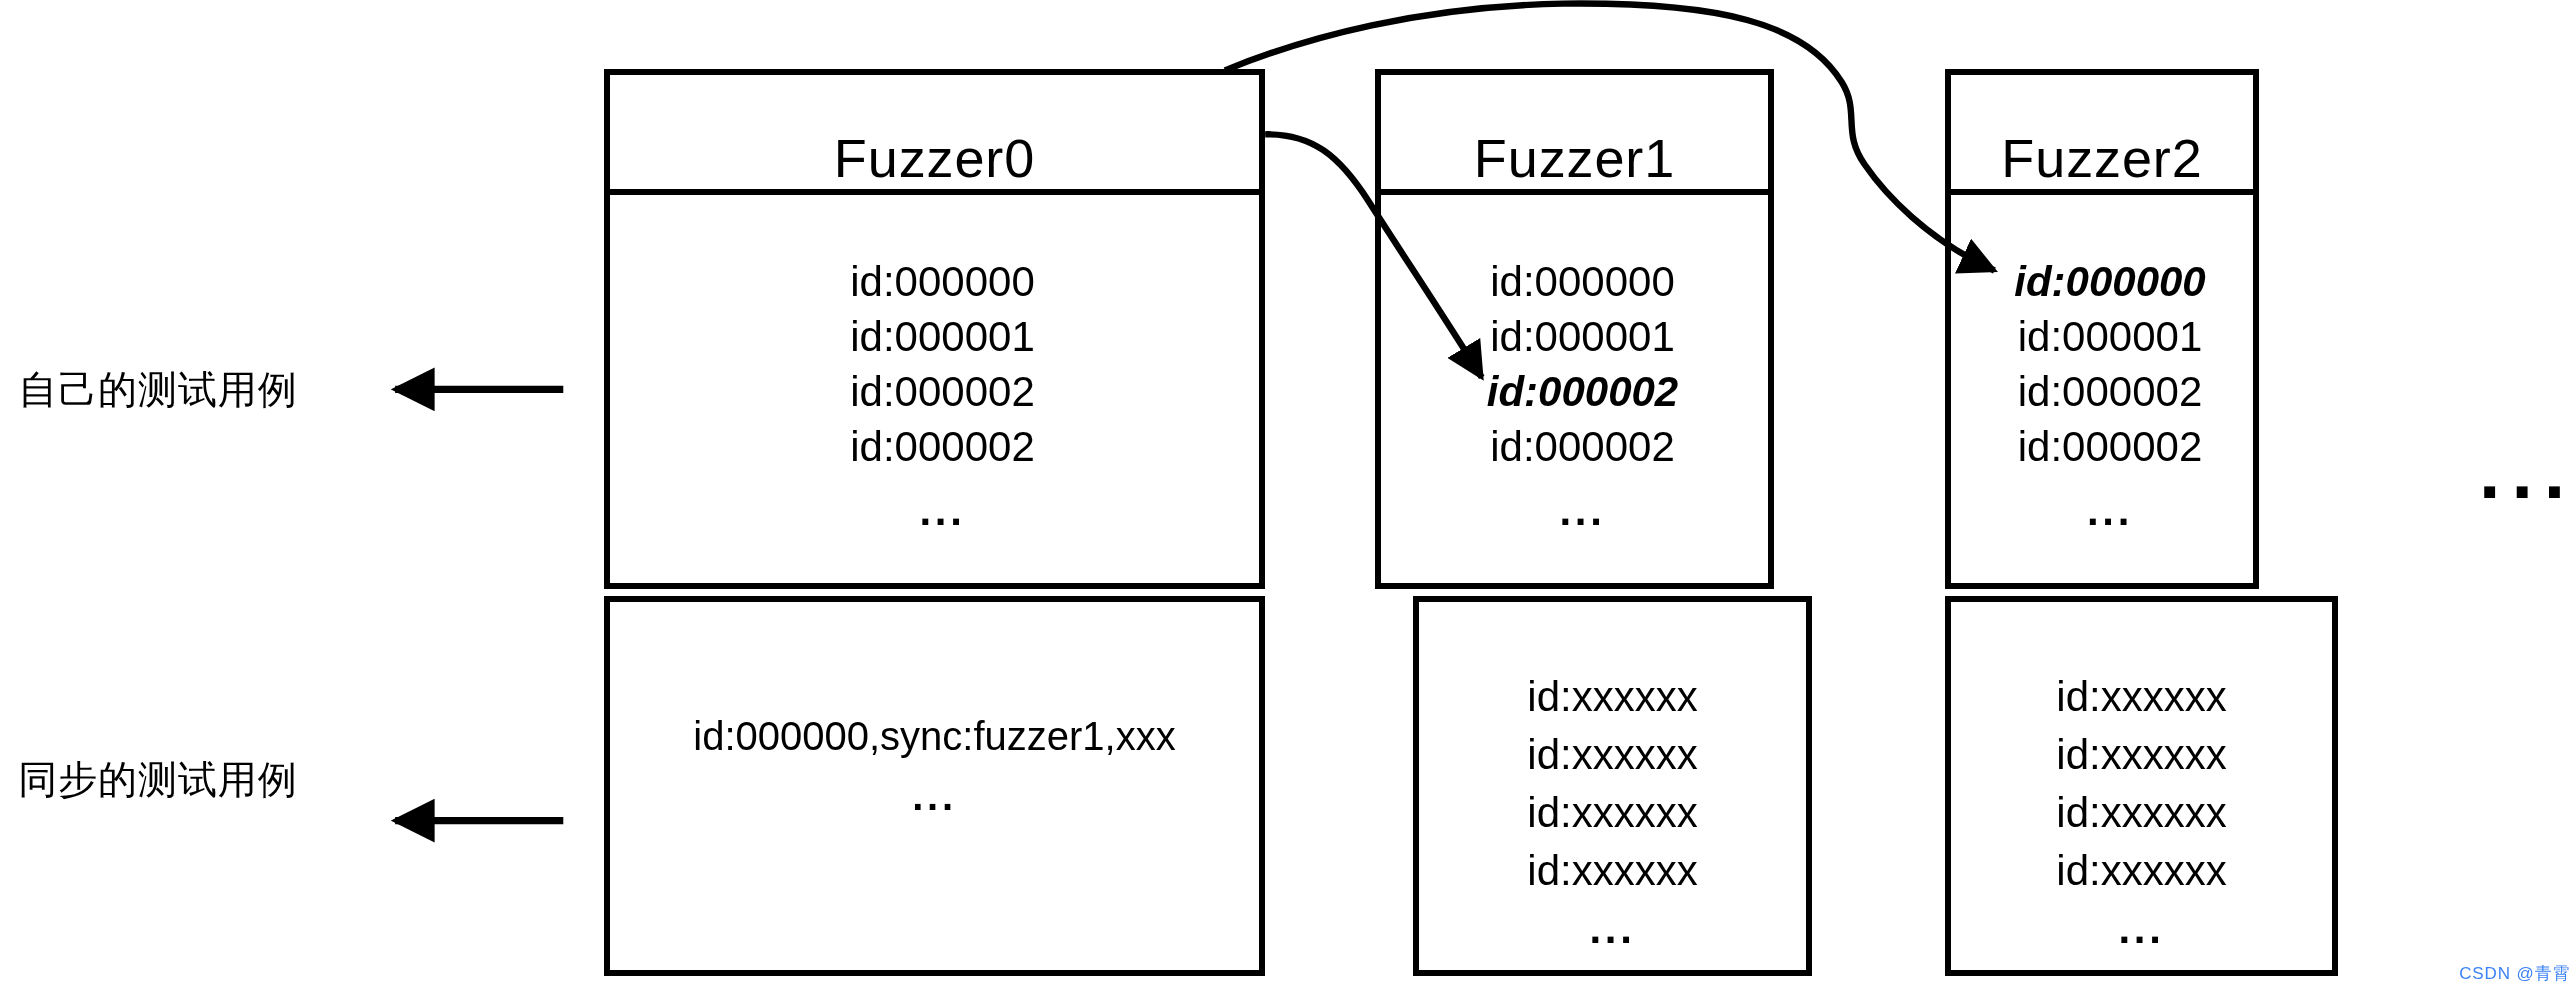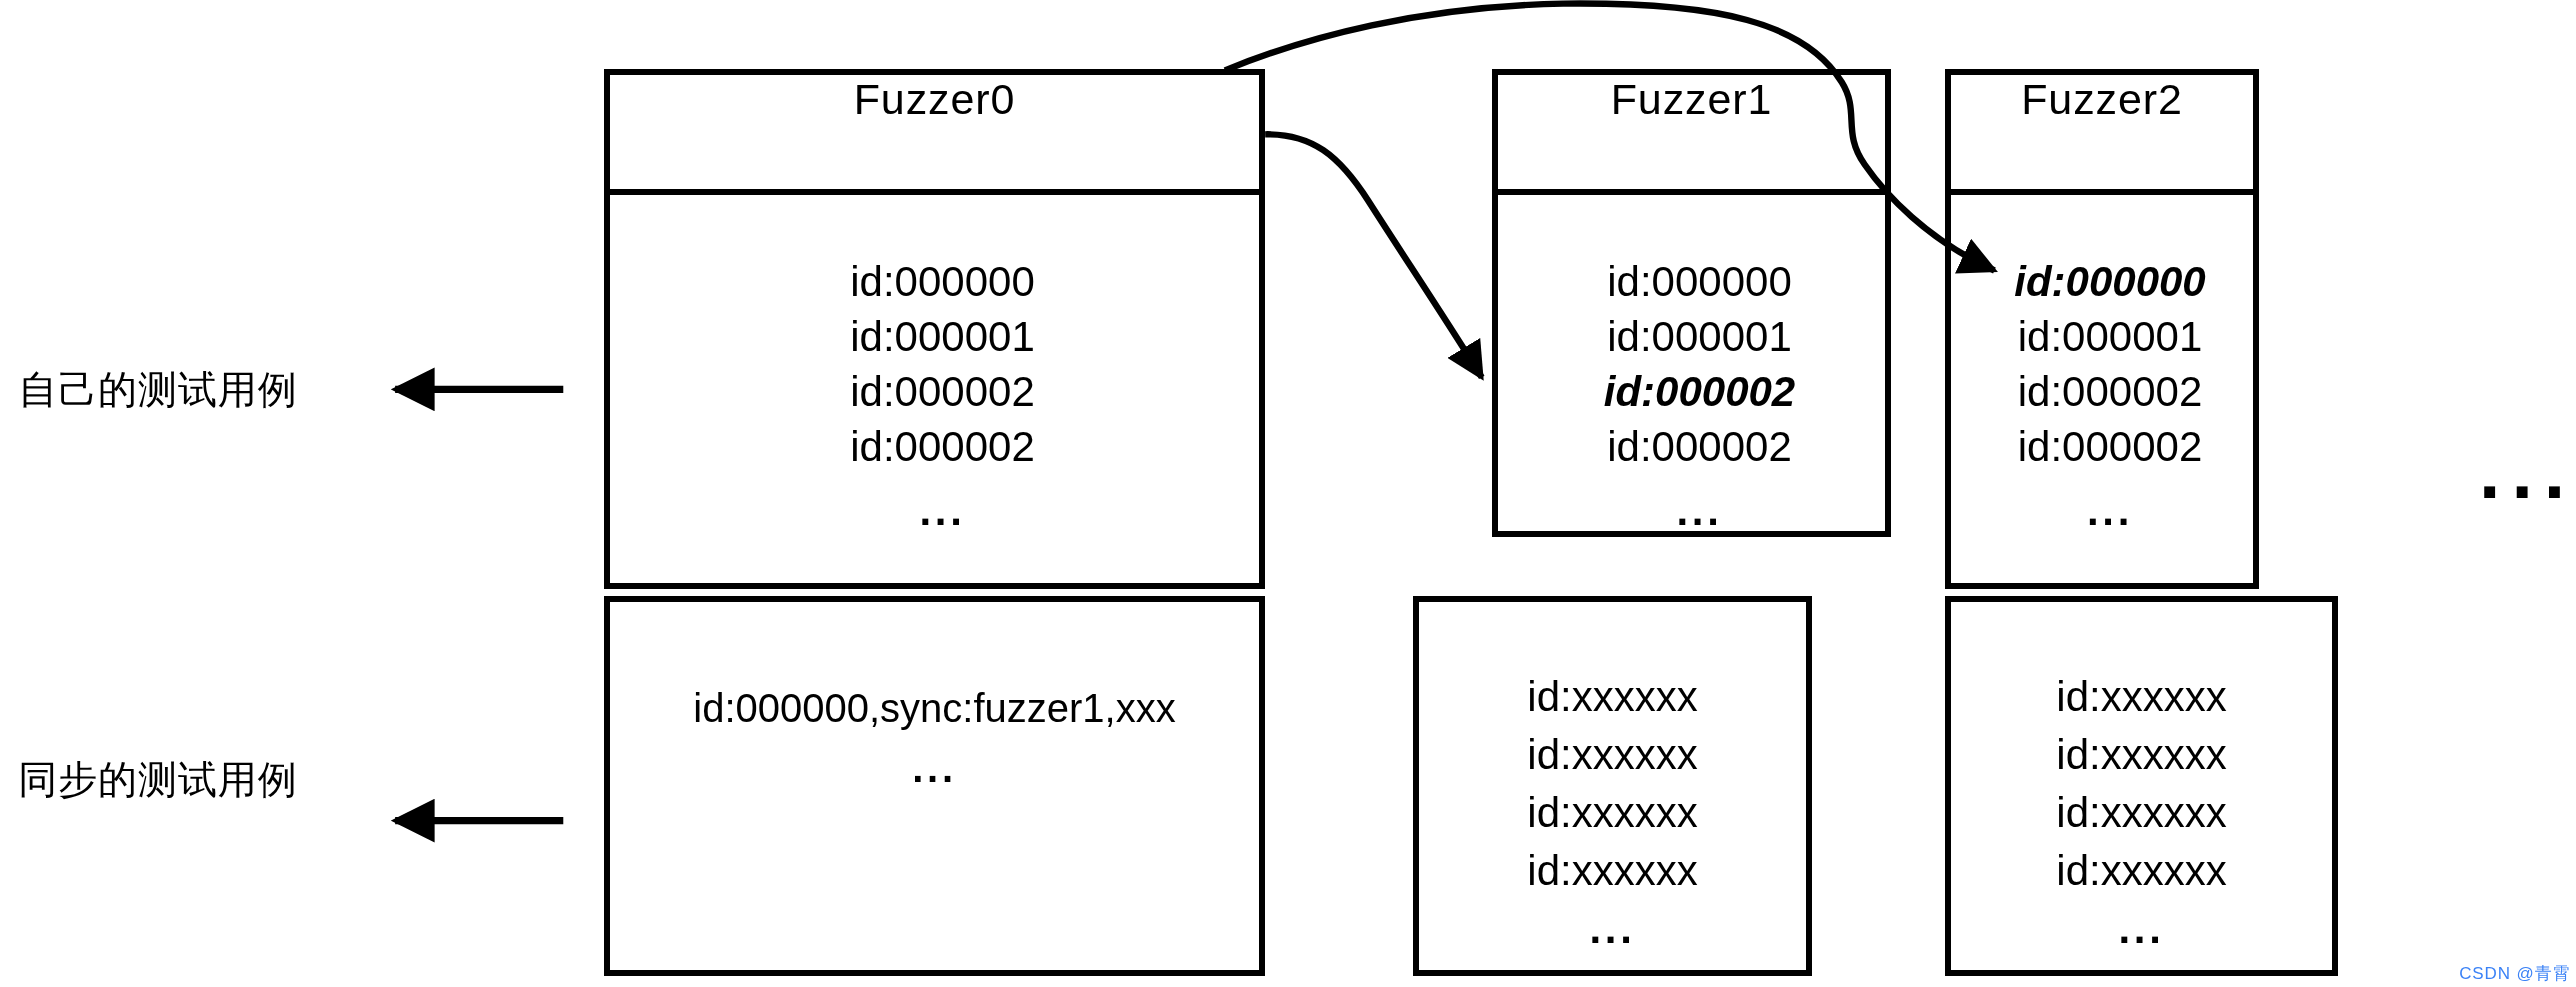--- a/index.html
+++ b/index.html
@@ -4,28 +4,28 @@
 <style>
   html,body{margin:0;padding:0}
   body{
     width:2576px;height:987px;position:relative;overflow:hidden;
     background:#ffffff;color:#000;
     font-family:"Liberation Sans", sans-serif;
   }
   .box{position:absolute;box-sizing:border-box;border:6.4px solid #000;background:#fff}
   .hdr{
     height:114px;border-bottom:6.4px solid #000;
-    display:flex;align-items:flex-start;justify-content:center;
-    font-size:43px;letter-spacing:0.9px;
+    display:flex;align-items:flex-end;justify-content:center;
+    font-size:54px;letter-spacing:0.9px;
   }
   .idlist{ text-align:center;font-size:42px;line-height:55px;padding-top:59px;padding-left:16px; }
   .idlist .more{margin-top:9.1px;font-weight:bold;letter-spacing:3.7px}
   .synclist{ text-align:center;font-size:42px;line-height:58px;padding-top:66px; }
   .synclist .more{font-weight:bold;letter-spacing:3.7px}
-  .synclist-f0{ text-align:center;font-size:40px;line-height:57px;padding-top:78px; }
+  .synclist-f0{ text-align:center;font-size:40px;line-height:57px;padding-top:106px; }
   .synclist-f0 .more{margin-top:2.7px;font-weight:bold;letter-spacing:3.7px}
   .hl{font-weight:bold;font-style:italic}
   .side-label{
     position:absolute;left:18.3px;font-size:39px;line-height:48px;
     letter-spacing:0.9px;white-space:nowrap;
   }
   #label-own{top:366px}
   #label-sync{top:756px}
   .more-fuzzers{
     position:absolute;left:2479px;top:426px;
@@ -53,21 +53,21 @@
     <div class="more">...</div>
   </div>
 </div>
 <div class="box" style="left:604px;top:596px;width:661px;height:380px">
   <div class="synclist-f0">
     <div>id:000000,sync:fuzzer1,xxx</div>
     <div class="more">...</div>
   </div>
 </div>
 
-<div class="box" style="left:1492px;top:69px;width:399px;height:468px">
+<div class="box" style="left:1375px;top:69px;width:399px;height:520px">
   <div class="hdr">
     <span>Fuzzer1</span>
   </div>
   <div class="idlist">
     <div>id:000000</div>
     <div>id:000001</div>
     <div class="hl">id:000002</div>
     <div>id:000002</div>
     <div class="more">...</div>
   </div>

